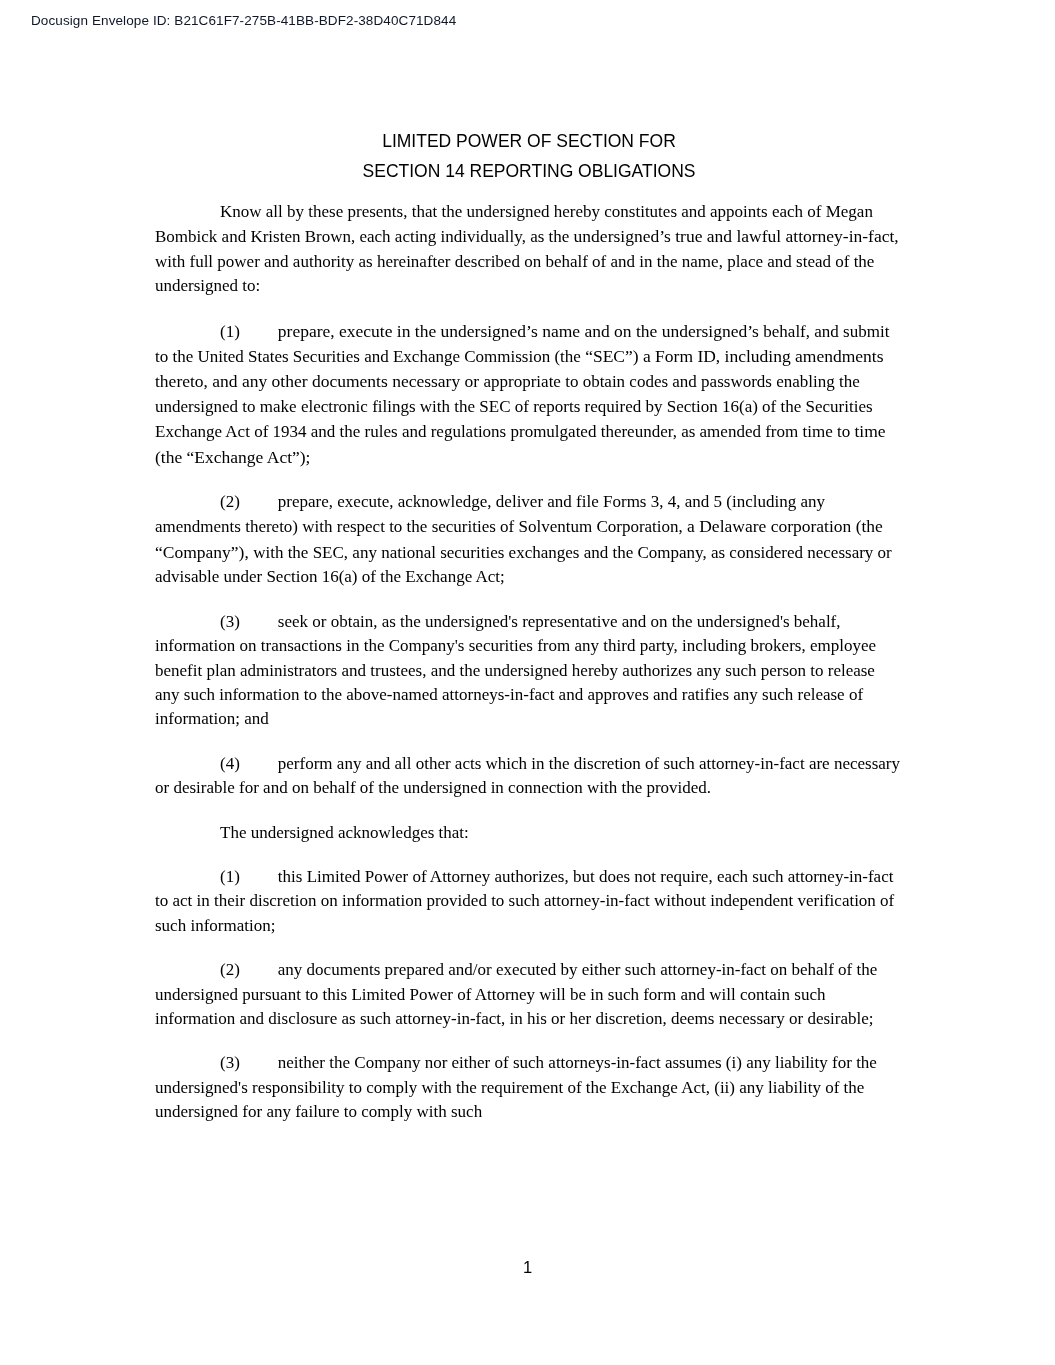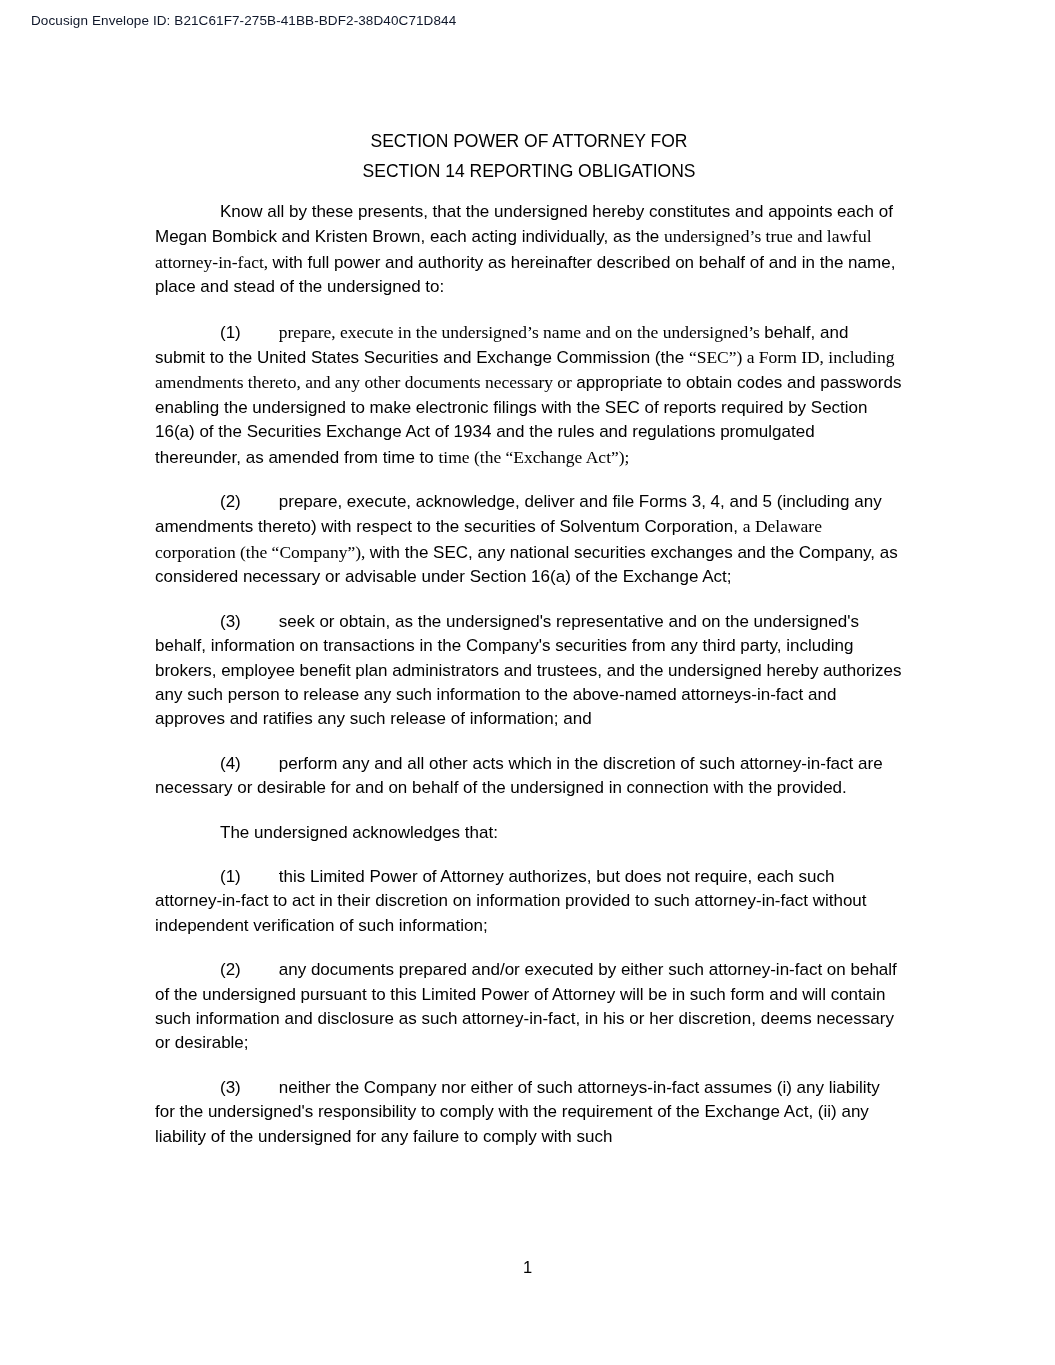--- a/index.html
+++ b/index.html
@@ -40,21 +40,21 @@
   }
   p.para {
     font-size: 17px;
     line-height: 24.4px;
     margin: 0 0 20px 0;
     text-indent: 65px;
     text-align: left;
     font-family: "Liberation Sans", sans-serif;
   }
   p.para .sans {
-    font-family: Liberation Sans, sans-serif;
+    font-family: Liberation Serif, serif;
   }
   p.para .serif {
     font-family: "Liberation Serif", serif;
     font-size: 17.5px;
   }
   .num-gap {
     display: inline-block;
     width: 38px;
   }
   .page-footer {
@@ -67,21 +67,21 @@
     font-family: "Liberation Sans", sans-serif;
   }
 </style>
 </head>
 <body>
 
 <div class="envelope-id">Docusign Envelope ID: B21C61F7-275B-41BB-BDF2-38D40C71D844</div>
 
 <div class="doc">
   <div class="doc-title">
-    <div>SECTION POWER OF ATTORNEY FOR</div>
+    <div>LIMITED POWER OF SECTION FOR</div>
     <div>SECTION 14 REPORTING OBLIGATIONS</div>
   </div>
   <div>
       <p class="para"><span class="sans">Know all by these presents, that the undersigned hereby constitutes and appoints each of Megan Bombick and Kristen Brown, each acting individually, as the </span><span class="serif">undersigned’s true and lawful attorney-in-fact, </span><span class="sans">with full power and authority as hereinafter described on behalf of and in the name, place and stead of the undersigned to:</span></p>
       <p class="para"><span class="sans">(1)</span><span class="num-gap"></span><span class="serif">prepare, execute in the undersigned’s name and on the undersigned’s </span><span class="sans">behalf, and submit to the United States Securities and Exchange Commission (the </span><span class="serif">“SEC”) a Form ID, including amendments thereto, and any other documents necessary or </span><span class="sans">appropriate to obtain codes and passwords enabling the undersigned to make electronic filings with the SEC of reports required by Section 16(a) of the Securities Exchange Act of 1934 and the rules and regulations promulgated thereunder, as amended from time to </span><span class="serif">time (the “Exchange Act”);</span></p>
       <p class="para"><span class="sans">(2)</span><span class="num-gap"></span><span class="sans">prepare, execute, acknowledge, deliver and file Forms 3, 4, and 5 (including any amendments thereto) with respect to the securities of Solventum Corporation, </span><span class="serif">a Delaware corporation (the “Company”), </span><span class="sans">with the SEC, any national securities exchanges and the Company, as considered necessary or advisable under Section 16(a) of the Exchange Act;</span></p>
       <p class="para"><span class="sans">(3)</span><span class="num-gap"></span><span class="sans">seek or obtain, as the undersigned's representative and on the undersigned's behalf, information on transactions in the Company's securities from any third party, including brokers, employee benefit plan administrators and trustees, and the undersigned hereby authorizes any such person to release any such information to the above-named attorneys-in-fact and approves and ratifies any such release of information; and</span></p>
       <p class="para"><span class="sans">(4)</span><span class="num-gap"></span><span class="sans">perform any and all other acts which in the discretion of such attorney-in-fact are necessary or desirable for and on behalf of the undersigned in connection with the provided.</span></p>
       <p class="para"><span class="sans">The undersigned acknowledges that:</span></p>
       <p class="para"><span class="sans">(1)</span><span class="num-gap"></span><span class="sans">this Limited Power of Attorney authorizes, but does not require, each such attorney-in-fact to act in their discretion on information provided to such attorney-in-fact without independent verification of such information;</span></p>

